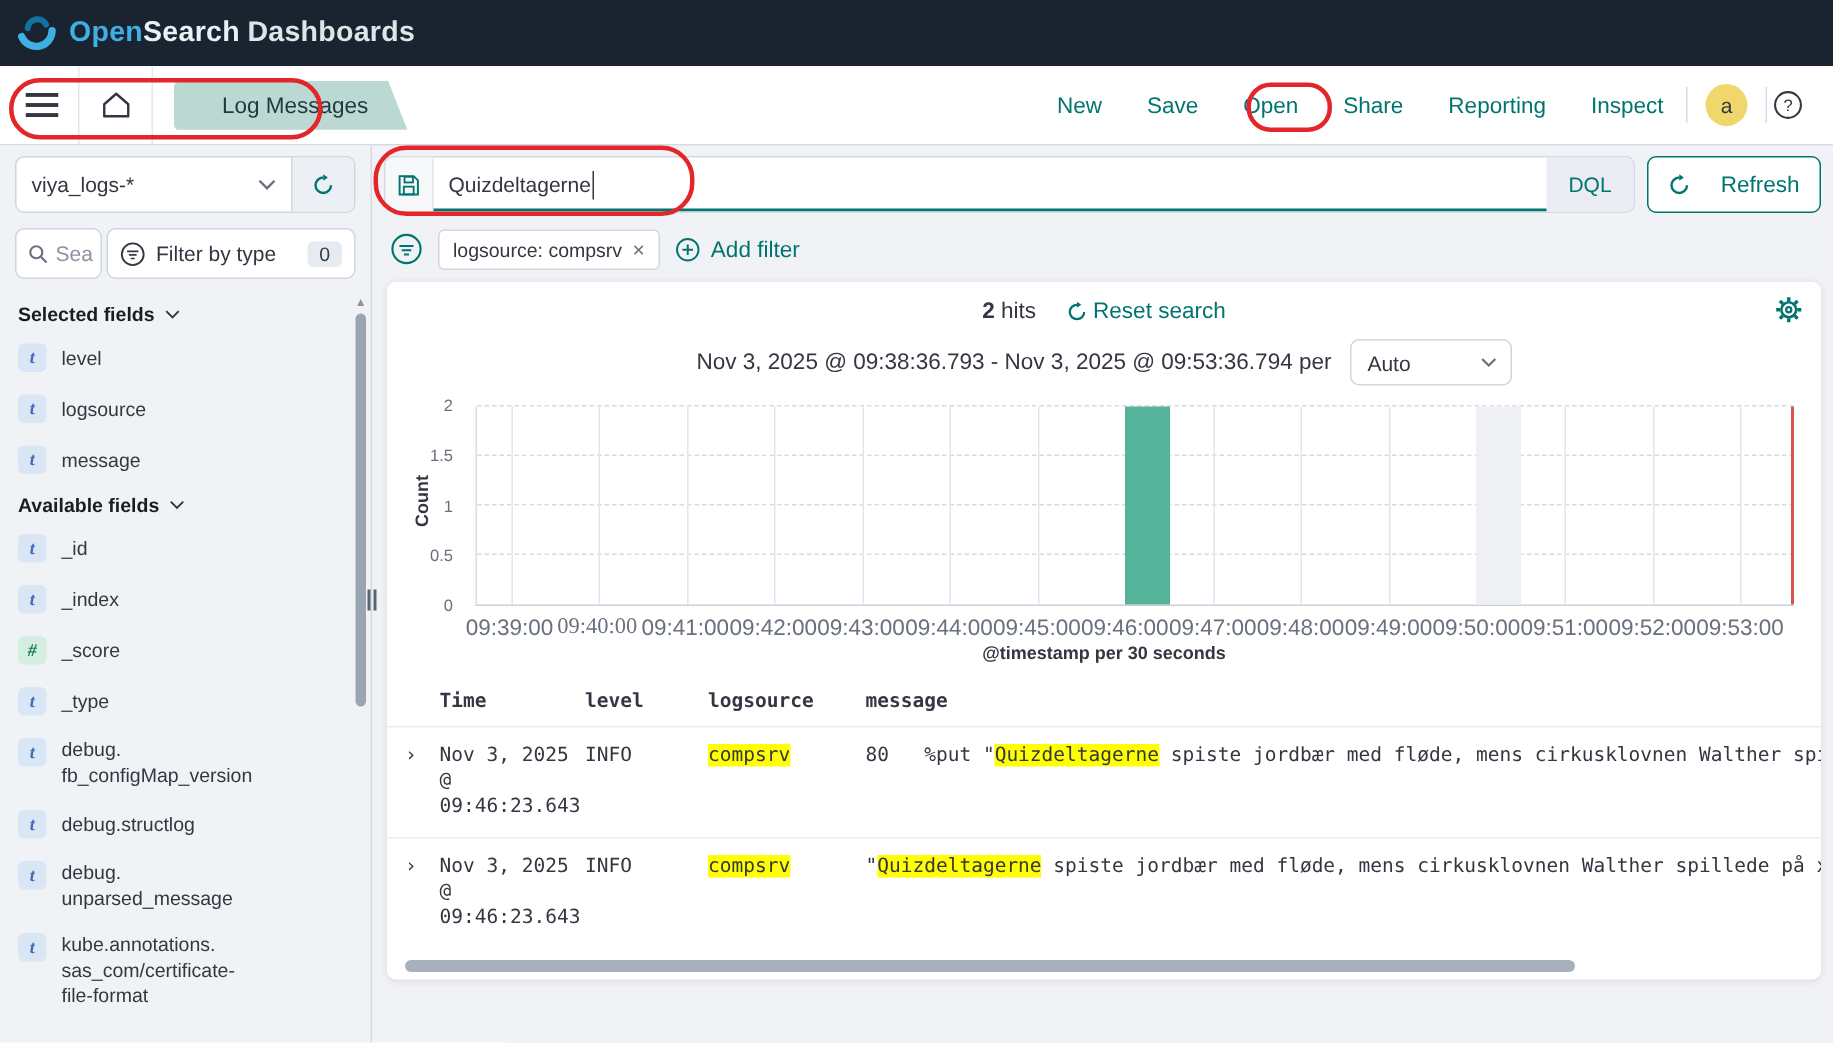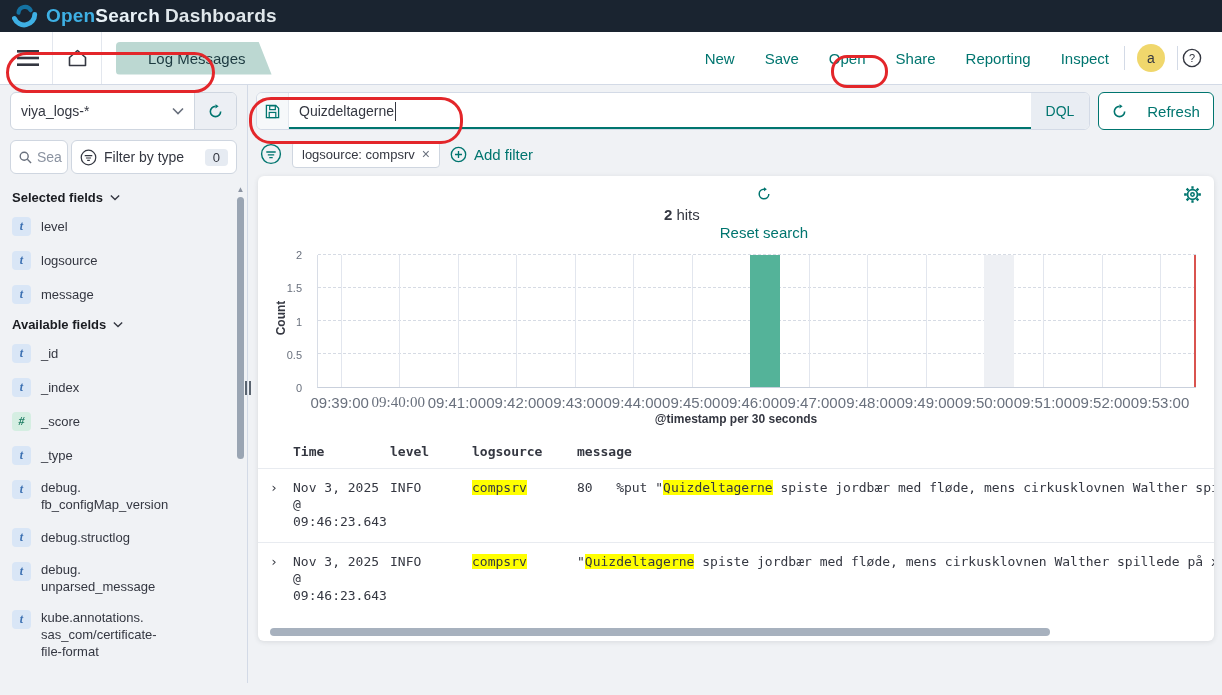--- a/index.html
+++ b/index.html
@@ -1,20 +1,20 @@
 <!DOCTYPE html>
 <html><head>
 <meta charset="utf-8">
 <style>
   * { margin:0; padding:0; box-sizing:border-box; }
   html,body { width:1222px; height:695px; overflow:hidden; }
   body { font-family:"Liberation Sans", sans-serif; background:#f0f2f5; color:#343741; position:relative; }
 
   
-  .topbar { height:32px; background:#1a2430; display:flex; align-items:center; padding:0 12px; }
+  .topbar { height:44px; background:#1a2430; display:flex; align-items:center; padding:0 12px; }
   .logo-swoosh { width:26px; height:26px; margin-right:8px; }
   .logo-text { font-size:19px; font-weight:bold; letter-spacing:.2px; }
   .logo-open { color:#3eb0e4; }
   .logo-search { color:#e8f1f6; }
   .logo-dash { color:#dfe6ea; margin-left:5px; font-weight:bold; }
 
   
   .navbar { height:53px; background:#ffffff; border-bottom:1px solid #d3dae6; display:flex; align-items:center; justify-content:space-between; padding:0 10px; }
   .nav-left { display:flex; align-items:center; height:100%; }
   .icon-btn { width:36px; height:36px; display:flex; align-items:center; justify-content:center; cursor:pointer; }
@@ -71,21 +71,21 @@
   .filter-row { display:flex; align-items:center; padding:6px 8px 8px 12px; gap:10px; height:42px; }
   .filter-pill { height:27px; background:#fff; border:1px solid #cfd6e0; border-radius:4px; display:flex; align-items:center; gap:7px; padding:0 9px; font-size:13px; color:#343741; cursor:pointer; }
   .pill-x { color:#69707d; font-size:14px; cursor:pointer; }
   .add-filter { display:flex; align-items:center; gap:7px; color:#00756f; font-size:15px; cursor:pointer; }
 
   
   .panel { margin:0 8px 0 10px; background:#fff; border-radius:6px; box-shadow:0 1px 5px rgba(40,50,60,.12); height:465px; position:relative; overflow:hidden; }
   .gear { position:absolute; top:9px; right:12px; cursor:pointer; }
   .hits-row { display:flex; justify-content:center; align-items:center; gap:20px; padding-top:11px; font-size:15px; }
   .hits-num { font-weight:bold; }
-  .reset-link { display:flex; align-items:center; gap:23px; color:#00756f; cursor:pointer;flex-direction:column; }
+  .reset-link { display:flex; align-items:center; gap:4px; color:#00756f; cursor:pointer; }
   .range-row { display:flex; justify-content:center; align-items:center; gap:12px; margin-top:10px; font-size:15px; color:#343741; }
   .interval-select { width:108px; height:31px; border:1px solid #cfd6e0; border-radius:6px; background:#fff; display:flex; align-items:center; justify-content:space-between; padding:0 9px 0 11px; font-size:14px; cursor:pointer; }
 
   
   .chart-wrap { position:relative; margin-top:12px; height:155px; }
   .ylab { position:absolute; left:6px; top:58px; transform:rotate(-90deg); transform-origin:center; font-size:12px; font-weight:bold; color:#343741; }
   .plot { position:absolute; left:59px; right:18px; top:2px; height:133px; border-left:1px solid #d8dde6; border-bottom:1px solid #c9d0dc; }
   .ylabels { position:absolute; left:0; width:52px; top:2px; height:133px; }
   .ylabels span { position:absolute; right:8px; font-size:11px; color:#69707d; transform:translateY(50%); }
   .xlabels { position:absolute; left:59px; right:18px; top:141px; height:16px; }
@@ -353,20 +353,29 @@
         <span><span class="hits-num">2</span> <span>hits</span></span>
         <span class="reset-link">
           <svg width="14" height="14" viewBox="0 0 16 16">
               <path d="M13.5 8 A5.5 5.5 0 1 1 8 2.5" fill="none" stroke="#00756f" stroke-width="1.7"></path>
               <path d="M8 0.2 L11.3 2.5 L8 4.8 Z" fill="#00756f"></path>
             </svg>
           <span>Reset search</span>
         </span>
       </div>
 
+      <div class="range-row">
+        <span>Nov 3, 2025 @ 09:38:36.793 - Nov 3, 2025 @ 09:53:36.794 per</span>
+        <div class="interval-select">
+          <span>Auto</span>
+          <svg width="11" height="7" viewBox="0 0 12 8">
+              <path d="M1 1.5 L6 6.5 L11 1.5" fill="none" stroke="#69707d" stroke-width="1.6"></path>
+            </svg>
+        </div>
+      </div>
 
       <div class="chart-wrap">
         <span class="ylab">Count</span>
         <div class="ylabels" id="ylabels">
             <span style="bottom: 0%;">0</span>
             <span style="bottom: 25%;">0.5</span>
             <span style="bottom: 50%;">1</span>
             <span style="bottom: 75%;">1.5</span>
             <span style="bottom: 100%;">2</span>
           </div>

